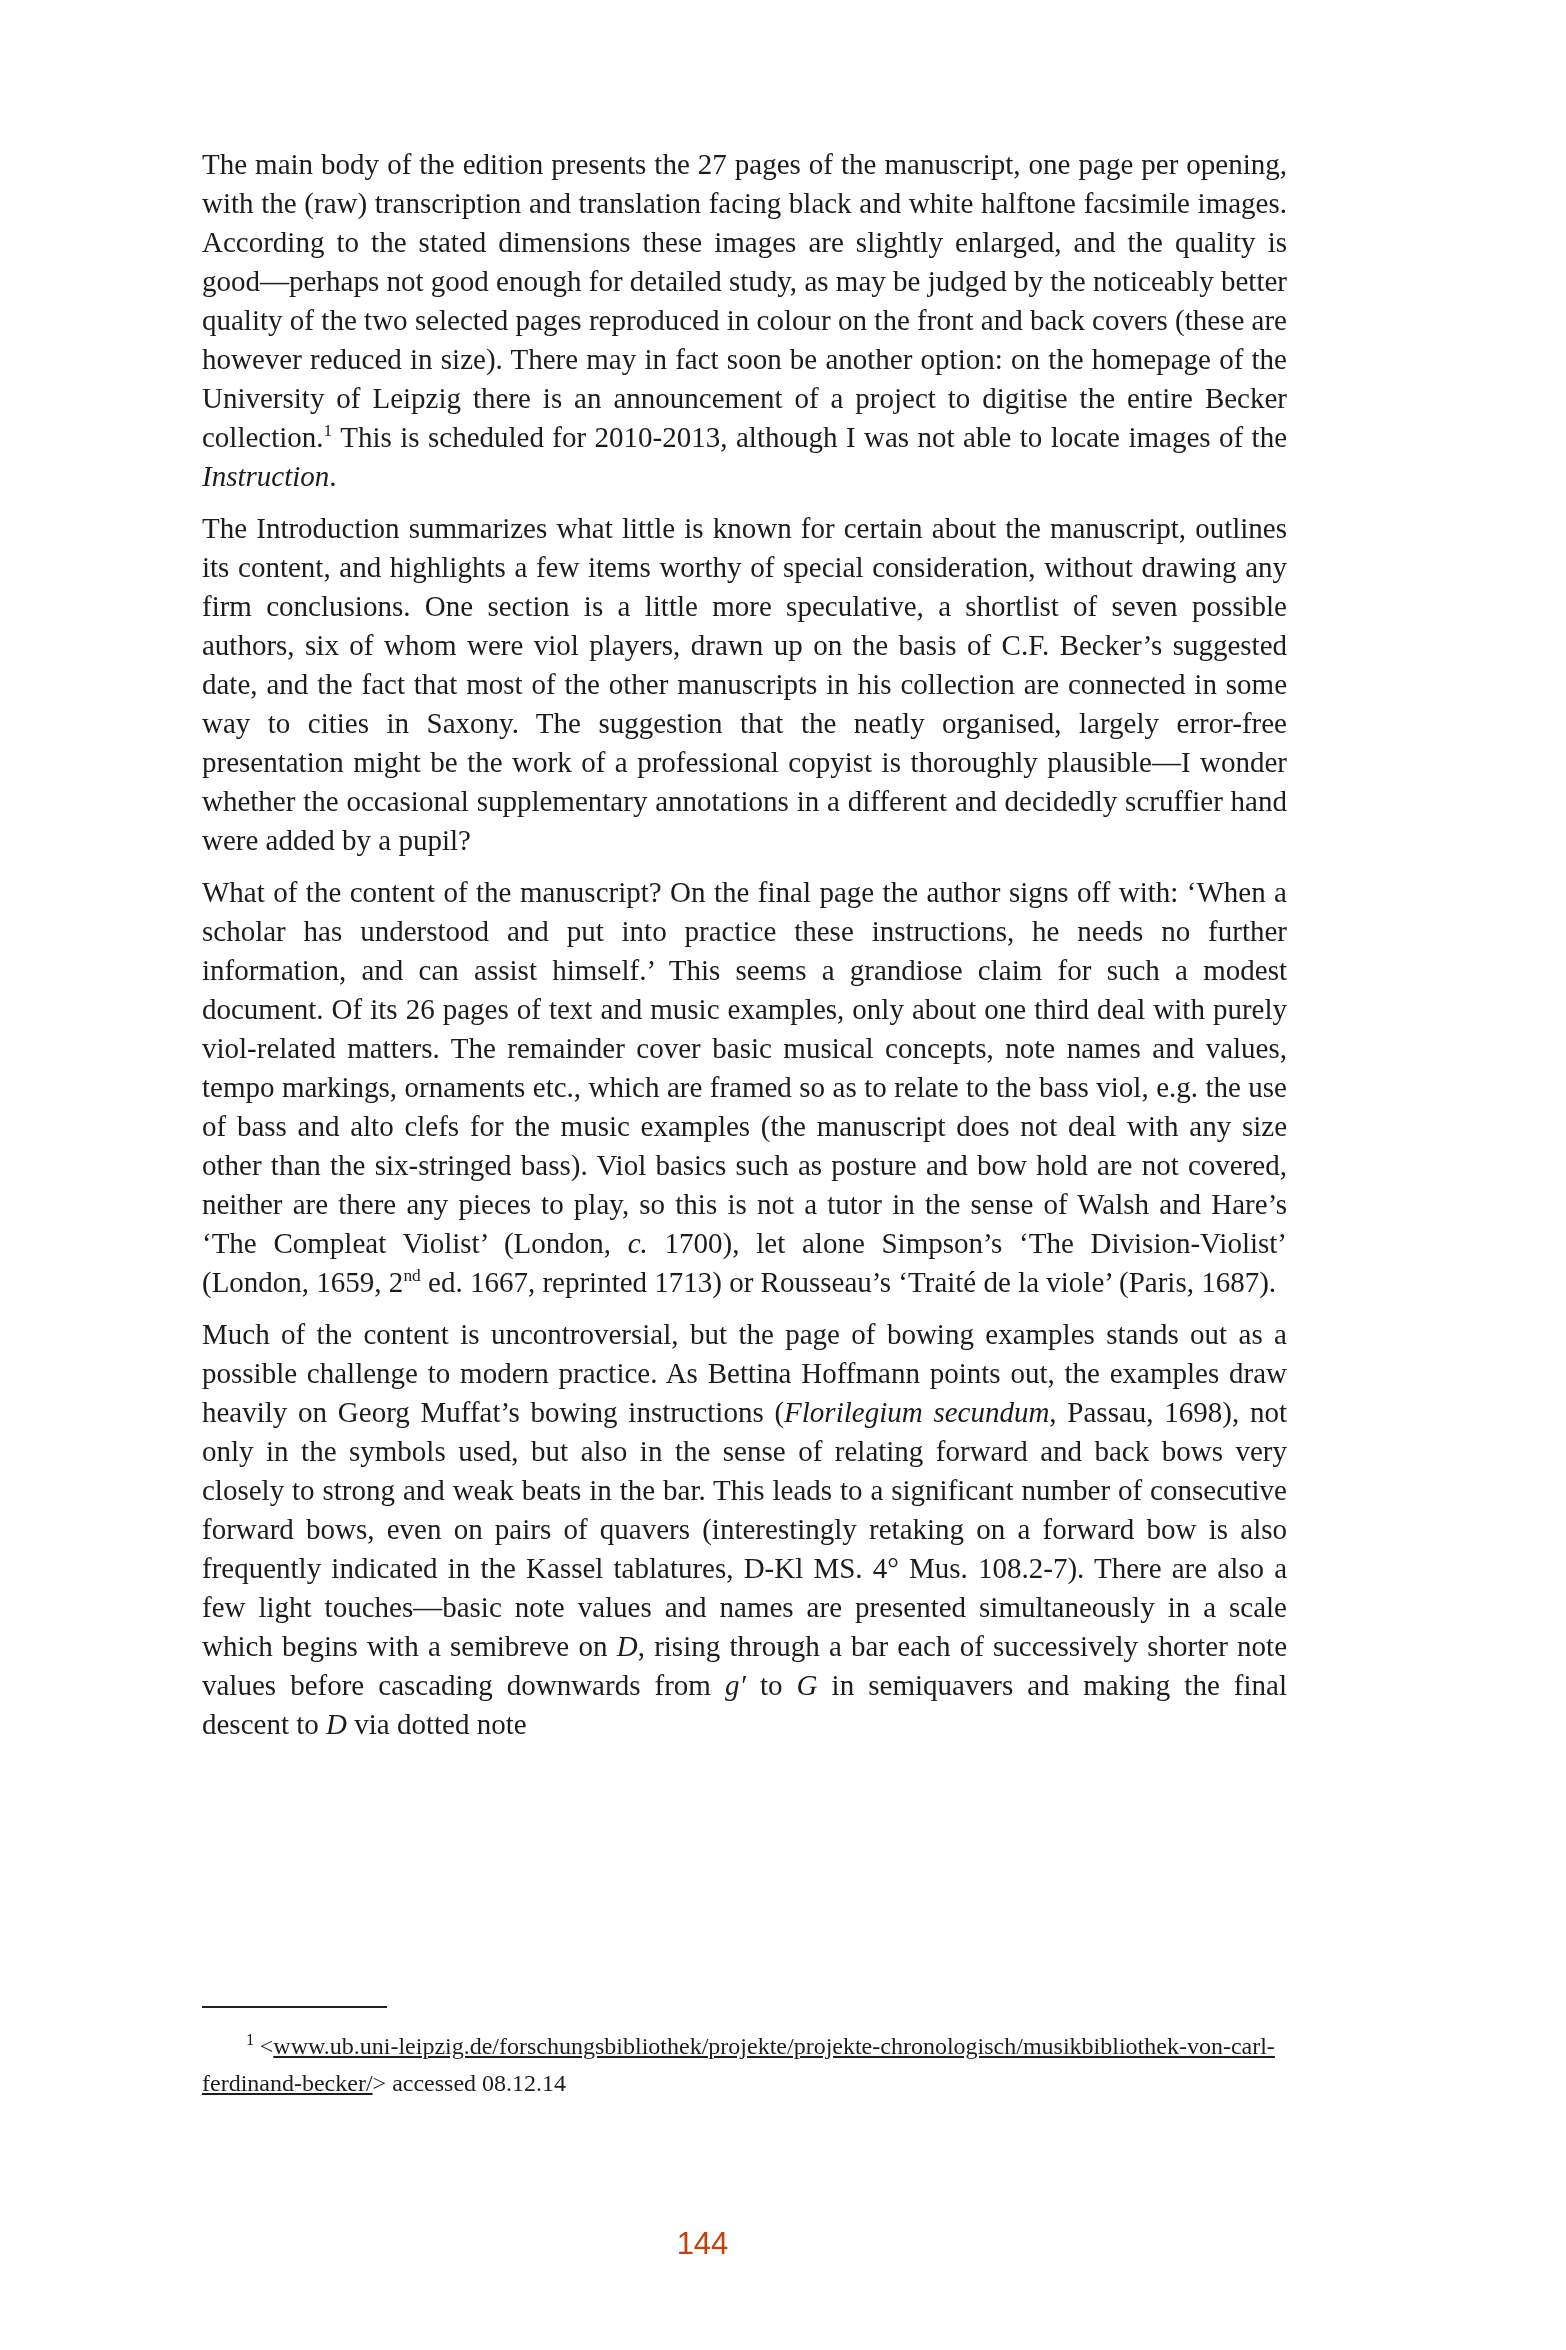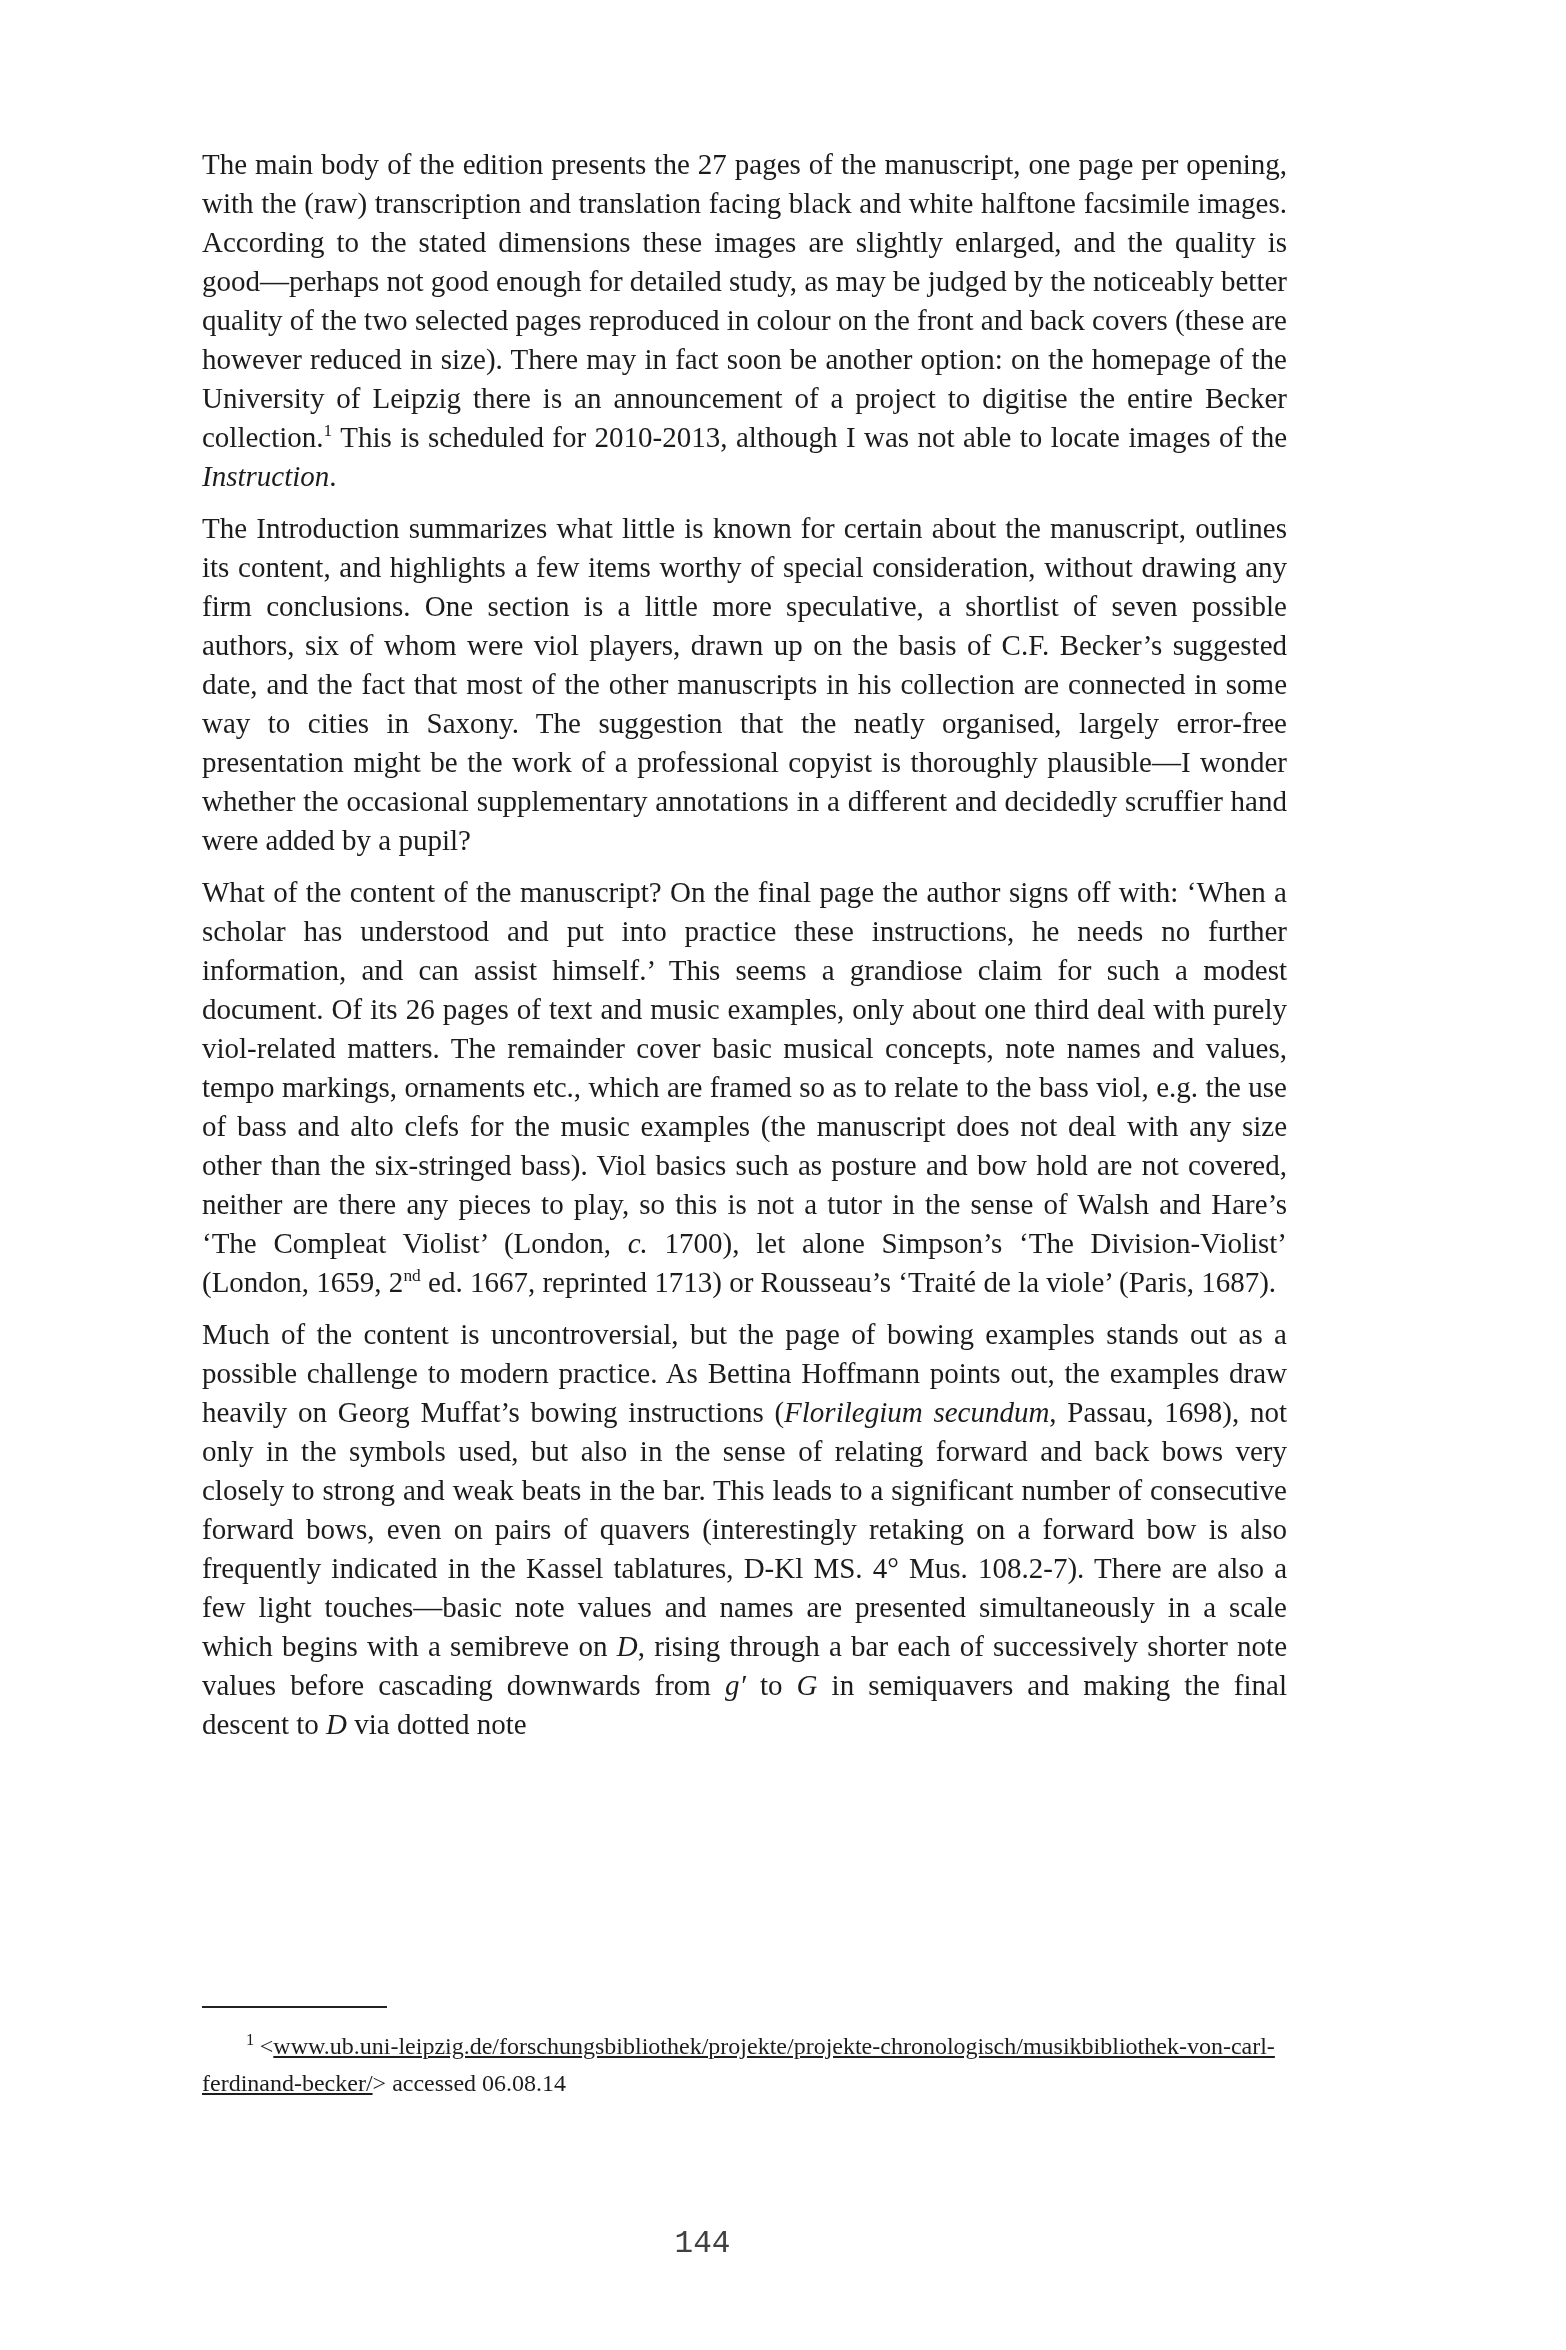--- a/index.html
+++ b/index.html
@@ -19,34 +19,34 @@
     }
     .footnote {
       position: absolute; left: 202px; top: 2029px; width: 1097px;
       font-family: "Liberation Serif", "DejaVu Serif", serif;
       font-size: 24px; line-height: 35px; color: #1c1c1c;
     }
     .footnote .fn-mark { position: relative; top: -9.2px; font-size: 16.5px; margin-left: 44px; margin-right: 5.5px; }
     .footnote a { color: #1c1c1c; text-decoration: underline; }
     .page-number {
       position: absolute; left: 0; width: 1405px; top: 2226px; text-align: center;
-      font-family: Liberation Mono, monospace;
-      font-size: 31px; color: #404040;
+      font-family: Liberation Sans, sans-serif;
+      font-size: 31px; color: #c2410c;
     }
   </style>
 </head>
 <body>
 
 <div class="page">
   <p class="para para-1"><span>The main body of the edition presents the 27 pages of the manuscript, one page per opening, with the (raw) transcription and translation facing black and white halftone facsimile images. According to the stated dimensions these images are slightly enlarged, and the quality is good—perhaps not good enough for detailed study, as may be judged by the noticeably better quality of the two selected pages reproduced in colour on the front and back covers (these are however reduced in size). There may in fact soon be another option: on the homepage of the University of Leipzig there is an announcement of a project to digitise the entire Becker collection.</span><sup>1</sup><span> This is scheduled for 2010-2013, although I was not able to locate images of the </span><i>Instruction</i><span>.</span></p>
   <p class="para"><span>The Introduction summarizes what little is known for certain about the manuscript, outlines its content, and highlights a few items worthy of special consideration, without drawing any firm conclusions. One section is a little more speculative, a shortlist of seven possible authors, six of whom were viol players, drawn up on the basis of C.F. Becker’s suggested date, and the fact that most of the other manuscripts in his collection are connected in some way to cities in Saxony. The suggestion that the neatly organised, largely error-free presentation might be the work of a professional copyist is thoroughly plausible—I wonder whether the occasional supplementary annotations in a different and decidedly scruffier hand were added by a pupil?</span></p>
   <p class="para"><span>What of the content of the manuscript? On the final page the author signs off with: ‘When a scholar has understood and put into practice these instructions, he needs no further information, and can assist himself.’ This seems a grandiose claim for such a modest document. Of its 26 pages of text and music examples, only about one third deal with purely viol-related matters. The remainder cover basic musical concepts, note names and values, tempo markings, ornaments etc., which are framed so as to relate to the bass viol, e.g. the use of bass and alto clefs for the music examples (the manuscript does not deal with any size other than the six-stringed bass). Viol basics such as posture and bow hold are not covered, neither are there any pieces to play, so this is not a tutor in the sense of Walsh and Hare’s ‘The Compleat Violist’ (London, </span><i>c.</i><span> 1700), let alone Simpson’s ‘The Division-Violist’ (London, 1659, 2</span><sup>nd</sup><span> ed. 1667, reprinted 1713) or Rousseau’s ‘Traité de la viole’ (Paris, 1687).</span></p>
   <p class="para"><span>Much of the content is uncontroversial, but the page of bowing examples stands out as a possible challenge to modern practice. As Bettina Hoffmann points out, the examples draw heavily on Georg Muffat’s bowing instructions (</span><i>Florilegium secundum</i><span>, Passau, 1698), not only in the symbols used, but also in the sense of relating forward and back bows very closely to strong and weak beats in the bar. This leads to a significant number of consecutive forward bows, even on pairs of quavers (interestingly retaking on a forward bow is also frequently indicated in the Kassel tablatures, D-Kl MS. 4° Mus. 108.2-7). There are also a few light touches—basic note values and names are presented simultaneously in a scale which begins with a semibreve on </span><i>D</i><span>, rising through a bar each of successively shorter note values before cascading downwards from </span><i>g′</i><span> to </span><i>G</i><span> in semiquavers and making the final descent to </span><i>D</i><span> via dotted note</span></p>
 </div>
 
 <div class="fn-rule"></div>
 
 <div class="footnote">
-  <span class="fn-mark">1</span><span>&lt;</span><a>www.ub.uni-leipzig.de/forschungsbibliothek/projekte/projekte-chronologisch/musikbibliothek-von-carl-ferdinand-becker/</a><span>&gt;</span><span> accessed 06.08.14</span>
+  <span class="fn-mark">1</span><span>&lt;</span><a>www.ub.uni-leipzig.de/forschungsbibliothek/projekte/projekte-chronologisch/musikbibliothek-von-carl-ferdinand-becker/</a><span>&gt;</span><span> accessed 08.12.14</span>
 </div>
 
 <div class="page-number">144</div>
 
 
 </body></html>

